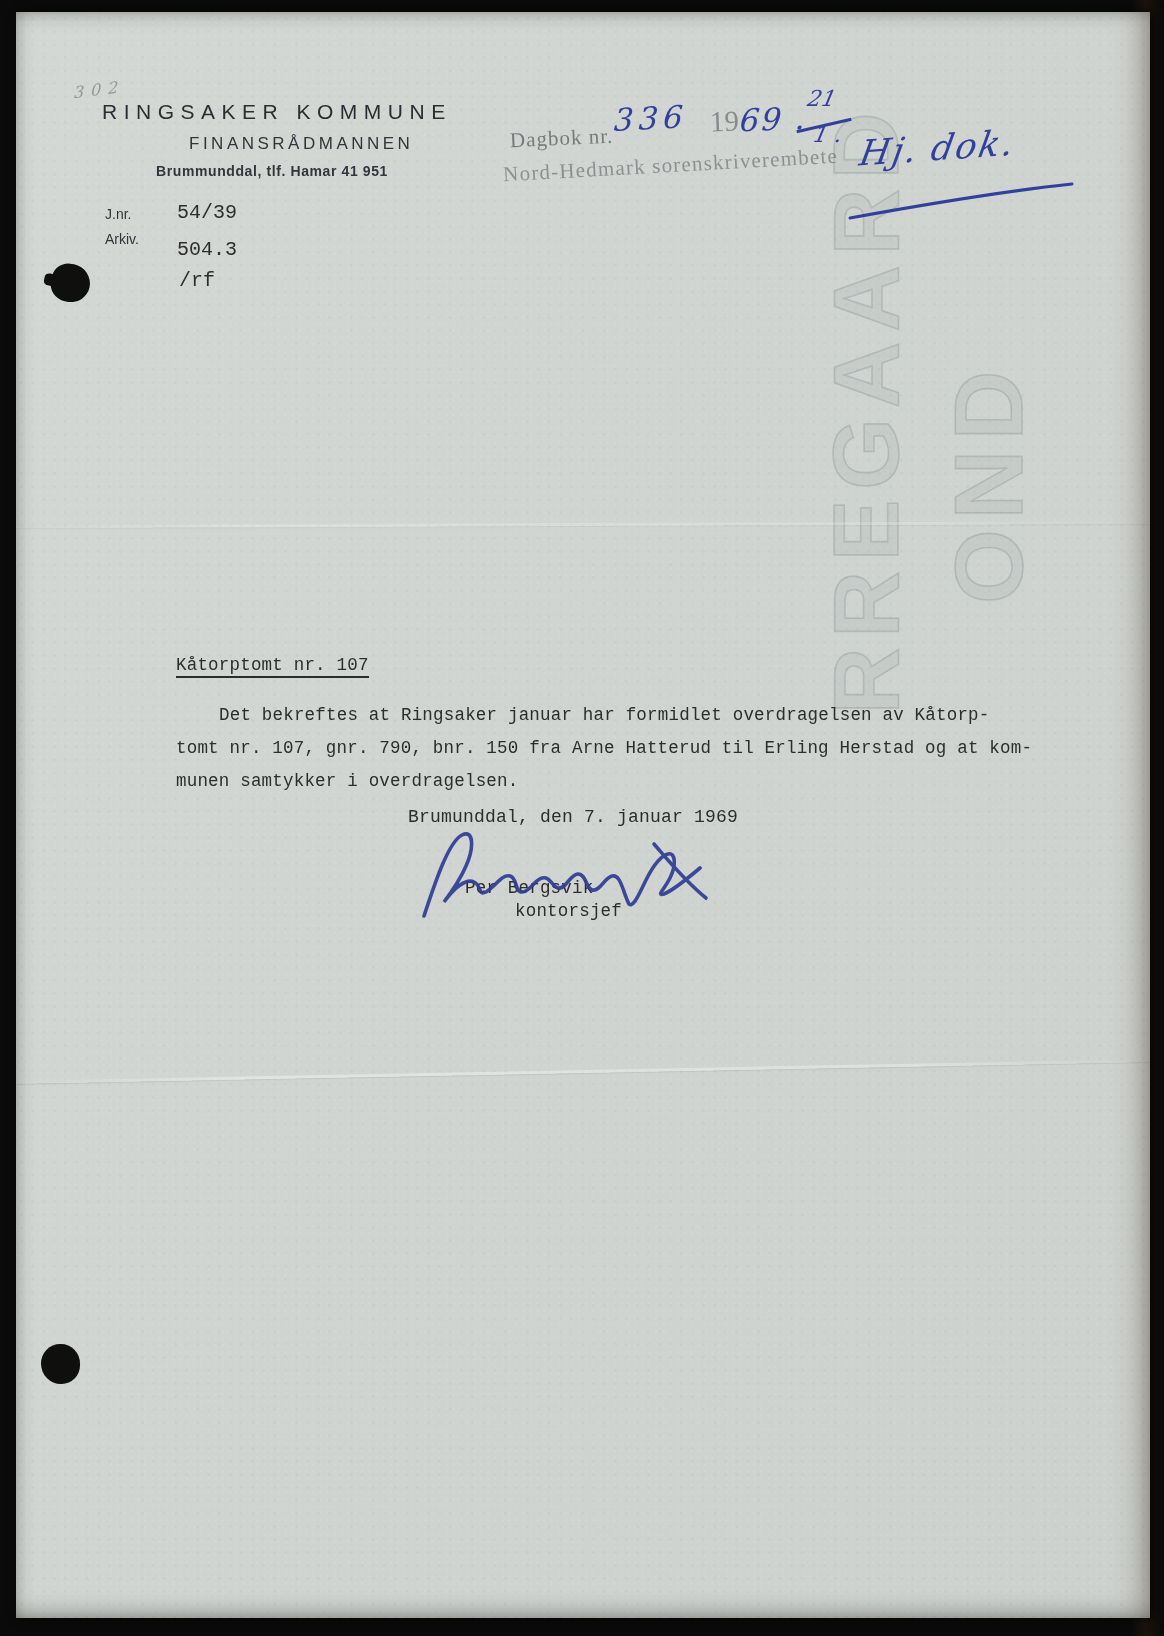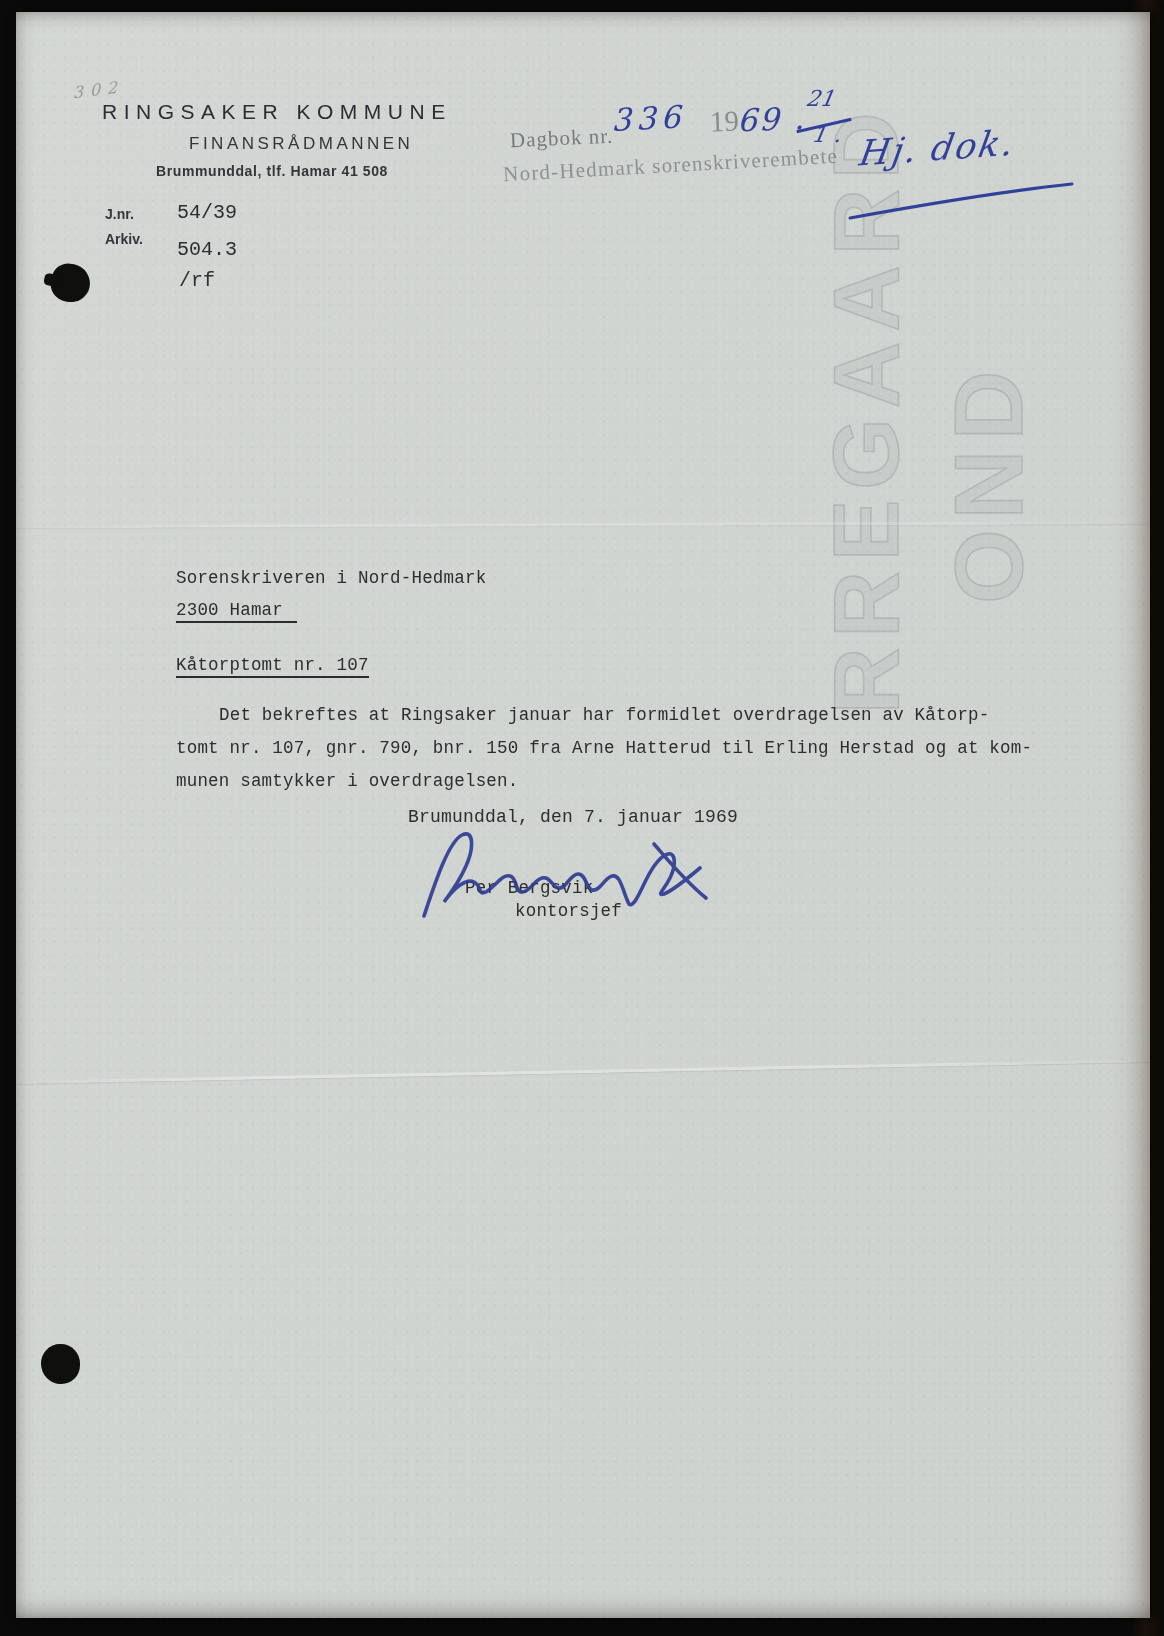--- a/index.html
+++ b/index.html
@@ -45,21 +45,21 @@
   .pencil{position:absolute;left:58px;top:68px;z-index:2;
     font-family:"DejaVu Serif",serif;font-style:italic;font-size:16px;
     letter-spacing:7px;color:rgba(96,100,96,0.55);transform:rotate(-7deg) skewX(-10deg);}
   
   .lh{color:#2c2e33;z-index:3;}
   .lh-muni{position:absolute;left:86px;top:88px;font-size:21px;letter-spacing:6.5px;
     font-weight:400;color:#2b2d32;text-align:center;}
   .lh-dept{position:absolute;left:143px;top:122px;font-size:17px;letter-spacing:3.5px;color:#33353a;margin-left:30px;}
   .lh-contact{position:absolute;left:140px;top:151px;font-size:14px;font-weight:700;
     letter-spacing:0.6px;color:#33353a;}
-  .lh-label{position:absolute;font-size:14px;font-weight:700;color:#33353a;}
+  .lh-label{position:absolute;font-size:14px;font-weight:400;color:#33353a;}
   .lab-jnr{left:89px;top:194px;}
   .lab-arkiv{left:89px;top:219px;}
   .lh-val{position:absolute;font-family:"Liberation Mono","DejaVu Sans Mono",monospace;
     font-size:20px;color:#2e2e2e;}
   .val-jnr{left:161px;top:189px;}
   .val-arkiv{left:161px;top:226px;}
   .val-rf{left:163px;top:257px;}
   
   .stamp{position:absolute;z-index:3;font-family:"Liberation Serif","DejaVu Serif",serif;}
   .stamp-dagbok{left:494px;top:114px;font-size:21px;letter-spacing:1px;
@@ -115,21 +115,21 @@
     <div class="wm wm-upper">RREGAARD</div>
     <div class="wm wm-upper-right">OND</div>
 
     <div class="crease crease1"></div>
     <div class="crease crease2"></div>
 
     <div class="pencil">302</div>
 
     <div class="lh lh-muni">RINGSAKER KOMMUNE</div>
     <div class="lh lh-dept">FINANSRÅDMANNEN</div>
-    <div class="lh lh-contact">Brummunddal, tlf. Hamar 41 508</div>
+    <div class="lh lh-contact">Brummunddal, tlf. Hamar 41 951</div>
     <div class="lh-label lab-jnr">J.nr.</div>
     <div class="lh-val val-jnr">54/39</div>
     <div class="lh-label lab-arkiv">Arkiv.</div>
     <div class="lh-val val-arkiv">504.3</div>
     <div class="lh-val val-rf">/rf</div>
 
     <div class="stamp stamp-dagbok">Dagbok nr.</div>
     <div class="stamp stamp-office">Nord-Hedmark sorenskriverembete</div>
     <div class="stamp-year-printed">19</div>
     <div class="ink ink-336">336</div>
@@ -138,24 +138,20 @@
       <span class="ink frac-top">21</span>
       <span class="frac-bar"></span>
       <span class="ink frac-bot">1 .</span>
     </div>
 
     <div class="ink ink-note">Hj. dok.</div>
     <svg class="ink-underline" width="230" height="50" viewBox="0 0 230 50">
       <path d="M4 46 C 70 34, 150 20, 226 12" fill="none" stroke="#31419b" stroke-width="3" stroke-linecap="round"></path>
     </svg>
 
-    <div class="typed recipient">
-      <div>Sorenskriveren i Nord-Hedmark</div>
-      <div><span class="u u-wide">2300 Hamar</span></div>
-    </div>
 
     <div class="typed subject"><span class="u">Kåtorptomt nr. 107</span></div>
 
     <div class="typed bodytext">
       <span class="indent">Det bekreftes at Ringsaker januar har formidlet overdragelsen av Kåtorp-</span>
       <span>tomt nr. 107, gnr. 790, bnr. 150 fra Arne Hatterud til Erling Herstad og at kom-</span>
       <span>munen samtykker i overdragelsen.</span>
     </div>
 
     <div class="typed dateline">Brumunddal, den 7. januar 1969</div>

